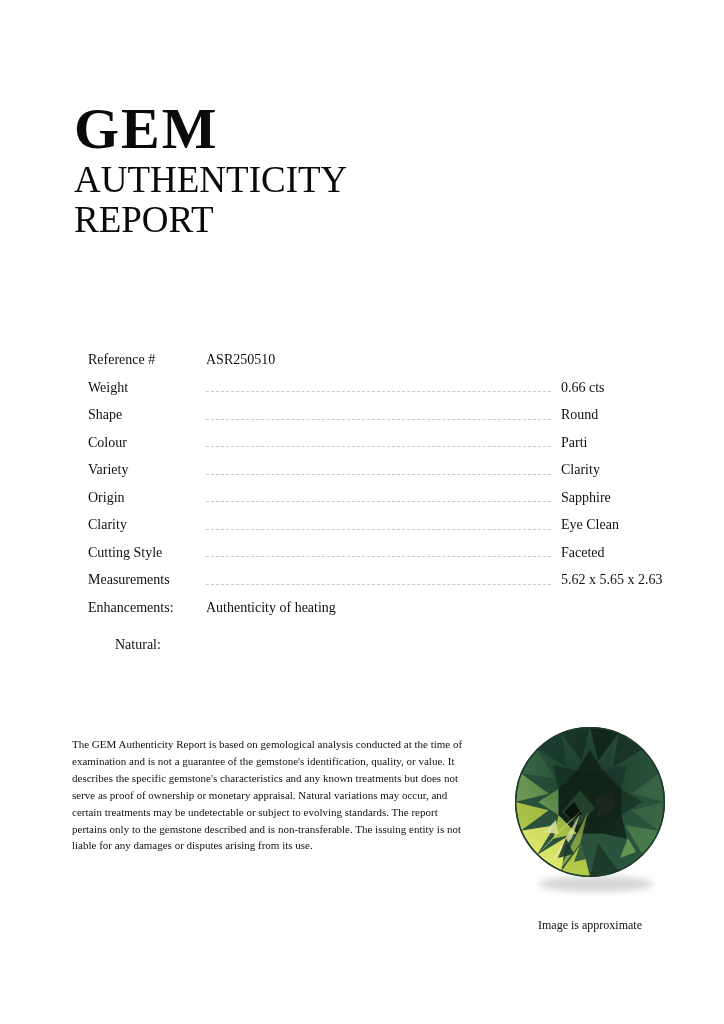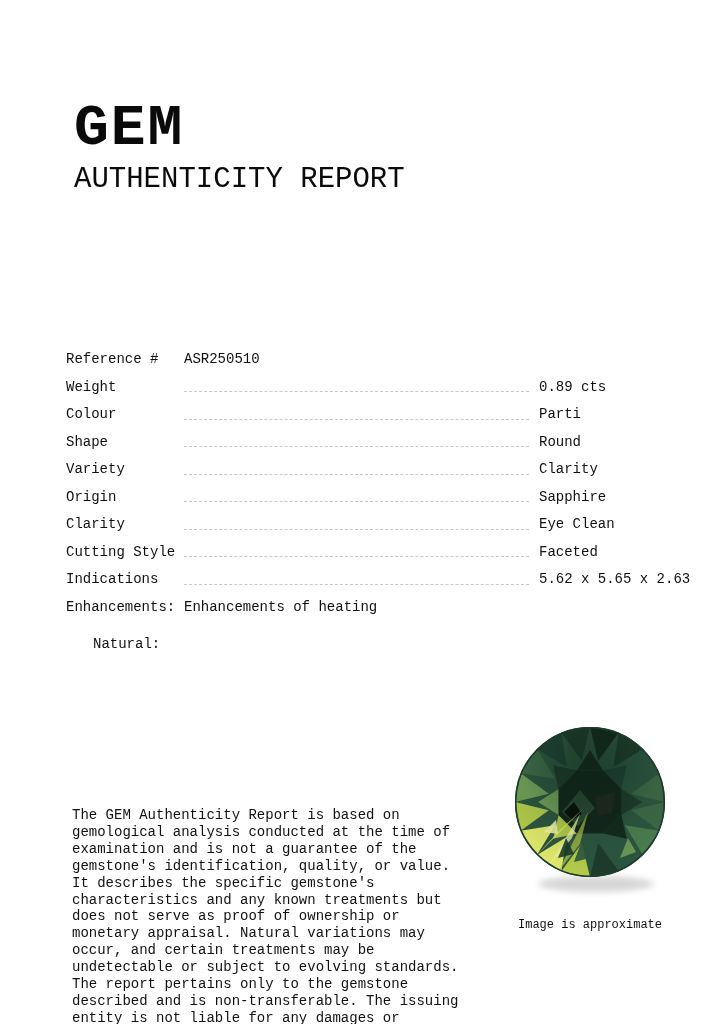--- a/index.html
+++ b/index.html
@@ -1,36 +1,36 @@
 <!DOCTYPE html>
 <html><head>
 <meta charset="utf-8">
 <title>GEM Authenticity Report</title>
 <style>
   html,body { margin:0; padding:0; background:#ffffff; }
   .page {
     position:relative; width:724px; height:1024px; background:#ffffff;
-    font-family:Liberation Mono, monospace; color:#000000; overflow:hidden;
+    font-family:Liberation Serif, serif; color:#000000; overflow:hidden;
   }
   
   .hdr { position:absolute; left:74px; top:100px; }
   .hdr h1 { margin:0; font-size:58px; line-height:58px; font-weight:700; letter-spacing:2px; color:#0a0a0a; }
-  .hdr .subtitle { margin-top:2px; width:340px; font-size:29px; line-height:40px; font-weight:400; color:#0a0a0a; }
+  .hdr .subtitle { margin-top:2px; width:340px; font-size:37px; line-height:40px; font-weight:400; color:#0a0a0a; }
   
-  .fields { position:absolute; left:66px; top:346px; width:636px; font-size:14px; color:#101010; }
+  .fields { position:absolute; left:88px; top:346px; width:636px; font-size:14px; color:#101010; }
   .row { display:flex; height:27.5px; }
   .row .label { flex:0 0 118px; line-height:27.5px; white-space:nowrap; }
   .row .leader { flex:1 1 auto; align-self:flex-end; margin:0 10px 9px 0; border-bottom:1px dashed #c8c8c8; height:0; }
   .row .value { flex:0 0 163px; line-height:27.5px; white-space:nowrap; }
   .row .inline-value { line-height:27.5px; white-space:nowrap; }
   .row-comments { margin-top:10px; }
   .row-comments .label { padding-left:27px; flex-basis:auto; }
   
-  .disclaimer { position:absolute; left:72px; top:807px; width:398px; margin:0;
-    font-size:14px; line-height:16.9px; color:#111111; }
+  .disclaimer { position:absolute; left:72px; top:736px; width:398px; margin:0;
+    font-size:11px; line-height:16.9px; color:#111111; }
   
   .gem-fig { position:absolute; left:500px; top:712px; width:180px; margin:0; text-align:center; }
   .gem-fig svg { display:block; }
   .gem-fig figcaption { margin-top:16px; font-size:12px; color:#101010; }
 </style>
 </head>
 <body>
 
 <div class="page">
 
@@ -42,33 +42,33 @@
   <section class="fields">
 
     <div class="row">
       <span class="label">Reference #</span>
       <span class="inline-value">ASR250510</span>
     </div>
 
     <div class="row">
       <span class="label">Weight</span>
       <span class="leader"></span>
-      <span class="value">0.89 cts</span>
+      <span class="value">0.66 cts</span>
+    </div>
+
+    <div class="row">
+      <span class="label">Shape</span>
+      <span class="leader"></span>
+      <span class="value">Round</span>
     </div>
 
     <div class="row">
       <span class="label">Colour</span>
       <span class="leader"></span>
       <span class="value">Parti</span>
-    </div>
-
-    <div class="row">
-      <span class="label">Shape</span>
-      <span class="leader"></span>
-      <span class="value">Round</span>
     </div>
 
     <div class="row">
       <span class="label">Variety</span>
       <span class="leader"></span>
       <span class="value">Clarity</span>
     </div>
 
     <div class="row">
       <span class="label">Origin</span>
@@ -82,28 +82,28 @@
       <span class="value">Eye Clean</span>
     </div>
 
     <div class="row">
       <span class="label">Cutting Style</span>
       <span class="leader"></span>
       <span class="value">Faceted</span>
     </div>
 
     <div class="row">
-      <span class="label">Indications</span>
+      <span class="label">Measurements</span>
       <span class="leader"></span>
       <span class="value">5.62 x 5.65 x 2.63</span>
     </div>
 
     <div class="row">
       <span class="label">Enhancements:</span>
-      <span class="inline-value">Enhancements of heating</span>
+      <span class="inline-value">Authenticity of heating</span>
     </div>
 
     <div class="row row-comments">
       <span class="label">Natural:</span>
     </div>
 
   </section>
 
   <p class="disclaimer">The GEM Authenticity Report is based on gemological analysis conducted at the time of examination and is not a guarantee of the gemstone's identification, quality, or value. It describes the specific gemstone's characteristics and any known treatments but does not serve as proof of ownership or monetary appraisal. Natural variations may occur, and certain treatments may be undetectable or subject to evolving standards. The report pertains only to the gemstone described and is non-transferable. The issuing entity is not liable for any damages or disputes arising from its use.</p>
 

